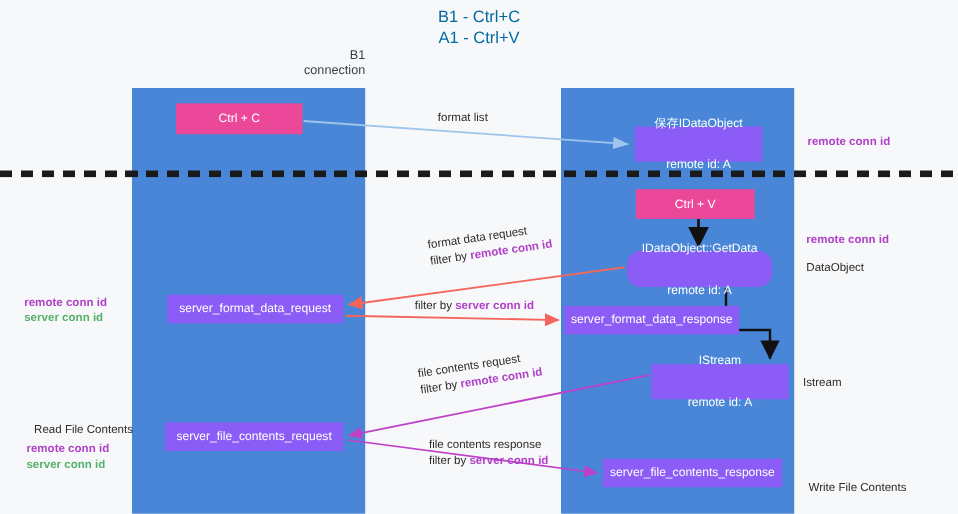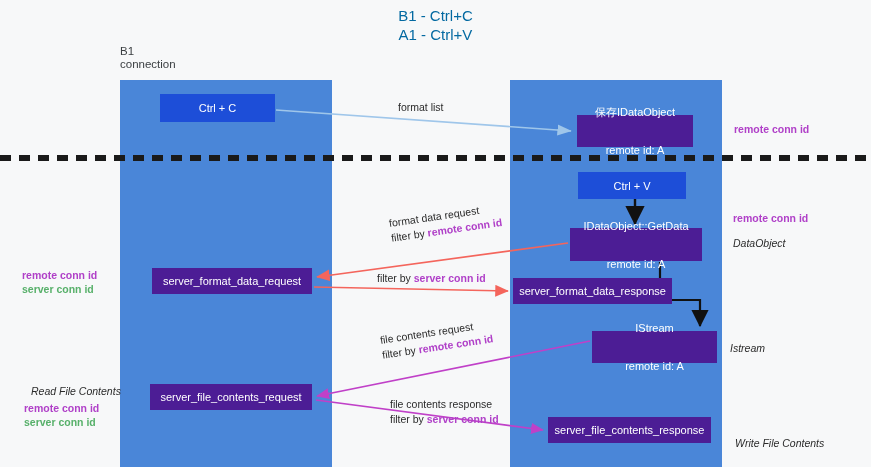--- a/index.html
+++ b/index.html
@@ -13,43 +13,43 @@
   #stage{position:absolute;left:0;top:0;width:871px;height:467px;}
   svg.layer{position:absolute;left:0;top:0;width:871px;height:467px;overflow:visible;}
   #svg-lines{z-index:2;pointer-events:none;}
 
   
   .lane{position:absolute;background:#4a86d8;z-index:1;}
   .lane-b1{left:120px;top:80px;width:212px;height:387px;}
   .lane-a1{left:510px;top:80px;width:212px;height:387px;}
 
   
-  .lane-head{position:absolute;text-align:left;color:#3c4043;font-size:11.5px;line-height:13px;z-index:3;}
+  .lane-head{position:absolute;text-align:right;color:#3c4043;font-size:11.5px;line-height:13px;z-index:3;}
   .lane-head .l1{display:block;}
   .lane-head .l2{display:block;}
   .head-b1{left:120px;top:45px;width:212px;}
   .head-a1{left:510px;top:45px;width:212px;}
 
   
   #title{position:absolute;left:0;top:6px;width:871px;text-align:center;color:#0369a1;
          font-size:15px;line-height:19px;z-index:3;}
   #title span{display:block;}
 
   
   .box{position:absolute;z-index:3;display:flex;flex-direction:column;align-items:center;
        justify-content:center;color:#ffffff;font-size:11px;line-height:14px;text-align:center;
        box-sizing:border-box;padding:2px 4px;}
   .box .ln{display:block;white-space:nowrap;}
-  .green{background:#1d4ed8;justify-content:center;}
-  .orange{background:#4c1d95;gap:24px;}
+  .green{background:#ec4899;justify-content:center;}
+  .orange{background:#8b5cf6;gap:24px;}
 
   .b-ctrlc{left:160px;top:94px;width:115px;height:28px;}
   .b-save{left:577px;top:115px;width:116px;height:32px;}
   .b-ctrlv{left:578px;top:172px;width:108px;height:27px;}
-  .b-getdata{left:570px;top:228px;width:132px;height:33px;}
+  .b-getdata{left:570px;top:228px;width:132px;height:33px;border-radius:13px;}
   .b-sfdreq{left:152px;top:268px;width:160px;height:26px;}
   .b-sfdresp{left:513px;top:278px;width:159px;height:26px;}
   .b-istream{left:592px;top:331px;width:125px;height:32px;}
   .b-sfcreq{left:150px;top:384px;width:162px;height:26px;}
   .b-sfcresp{left:548px;top:417px;width:163px;height:26px;}
 
   
   .elabel{position:absolute;z-index:4;font-size:10.5px;line-height:15px;color:#2b2b2b;white-space:nowrap;}
   .elabel .l1,.elabel .l2{display:block;}
   .pur{color:#b040c8;font-weight:bold;}
@@ -57,21 +57,21 @@
 
   .lb-formatlist{left:398px;top:100px;}
   .lb-fdreq{left:388px;top:216px;transform:rotate(-8.2deg);transform-origin:left top;}
   .lb-fdresp{left:377px;top:271px;}
   .lb-fcreq{left:379px;top:333px;transform:rotate(-8.5deg);transform-origin:left top;}
   .lb-fcresp{left:390px;top:397px;}
 
   
   .side{position:absolute;z-index:4;font-size:10.5px;line-height:14px;white-space:nowrap;}
   .side .ln{display:block;}
-  .plain{color:#2b2b2b;font-style:italic;}
+  .plain{color:#2b2b2b;}
   .sd-rci-top{left:734px;top:122px;}
   .sd-rci-mid{left:733px;top:211px;}
   .sd-dataobject{left:733px;top:236px;}
   .sd-istream{left:730px;top:341px;}
   .sd-write{left:735px;top:424px;margin-top:12px;}
   .sd-left-mid{left:22px;top:268px;}
   .sd-left-read{left:31px;top:384px;}
   .sd-left-bot{left:24px;top:401px;}
 
   

